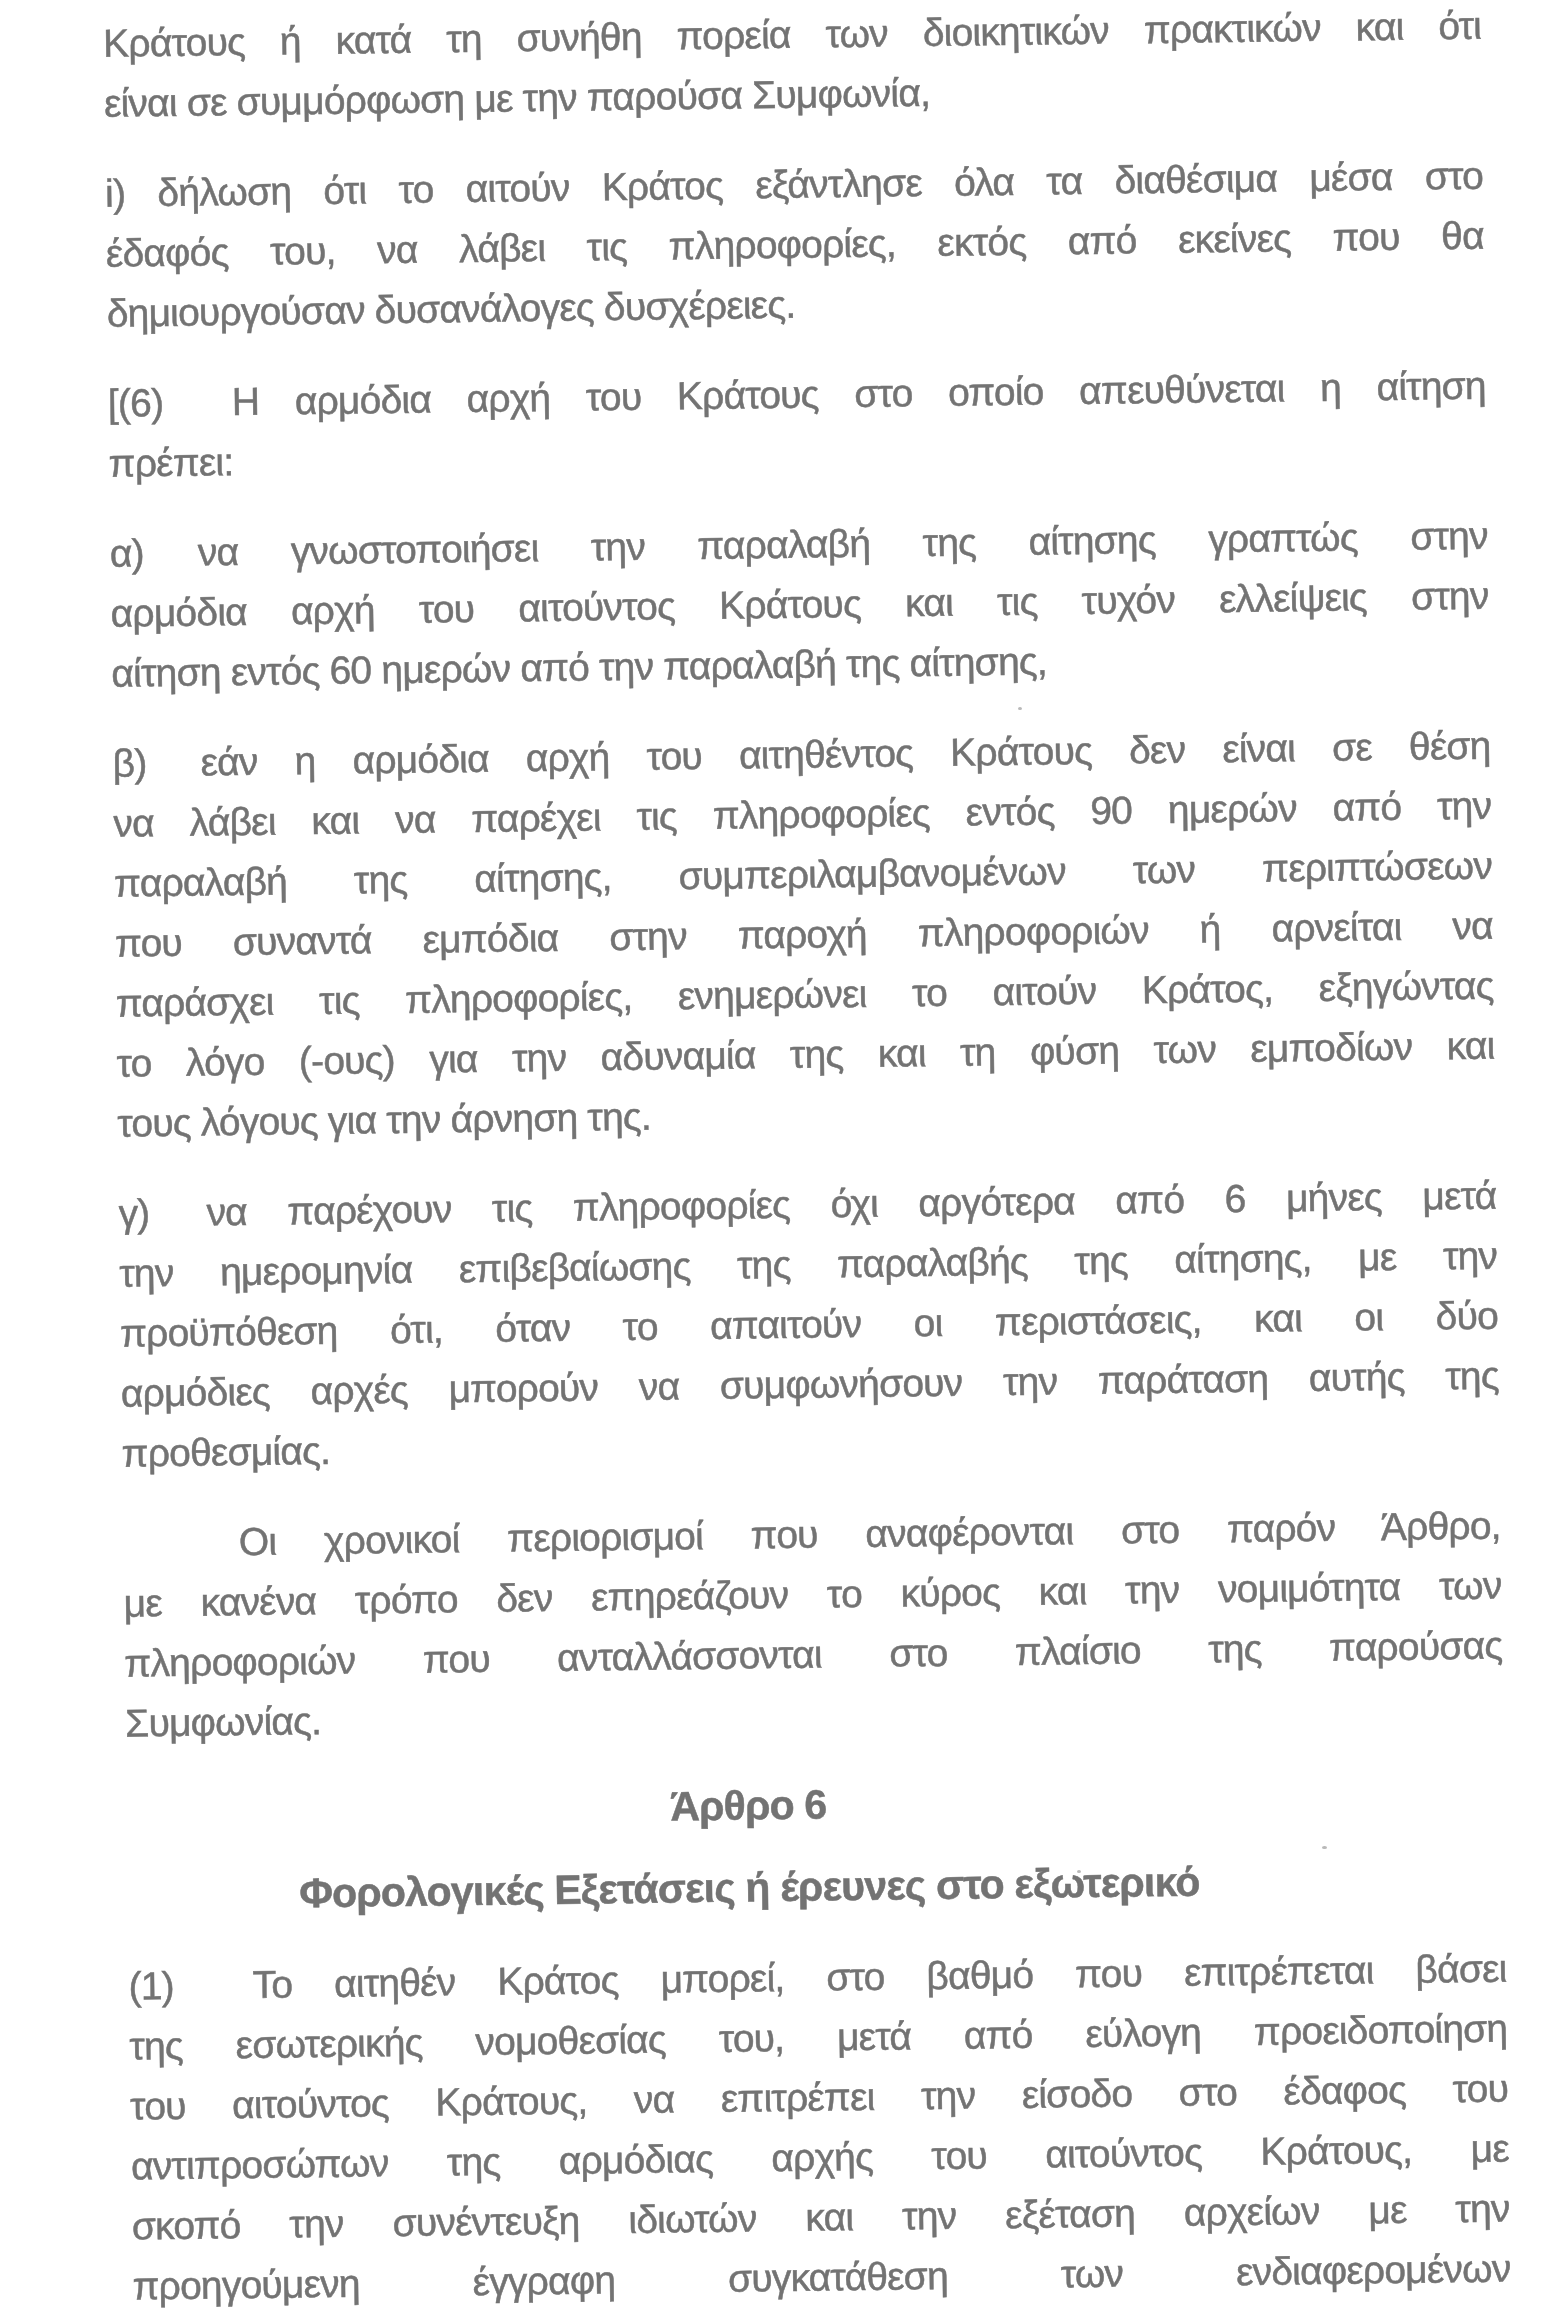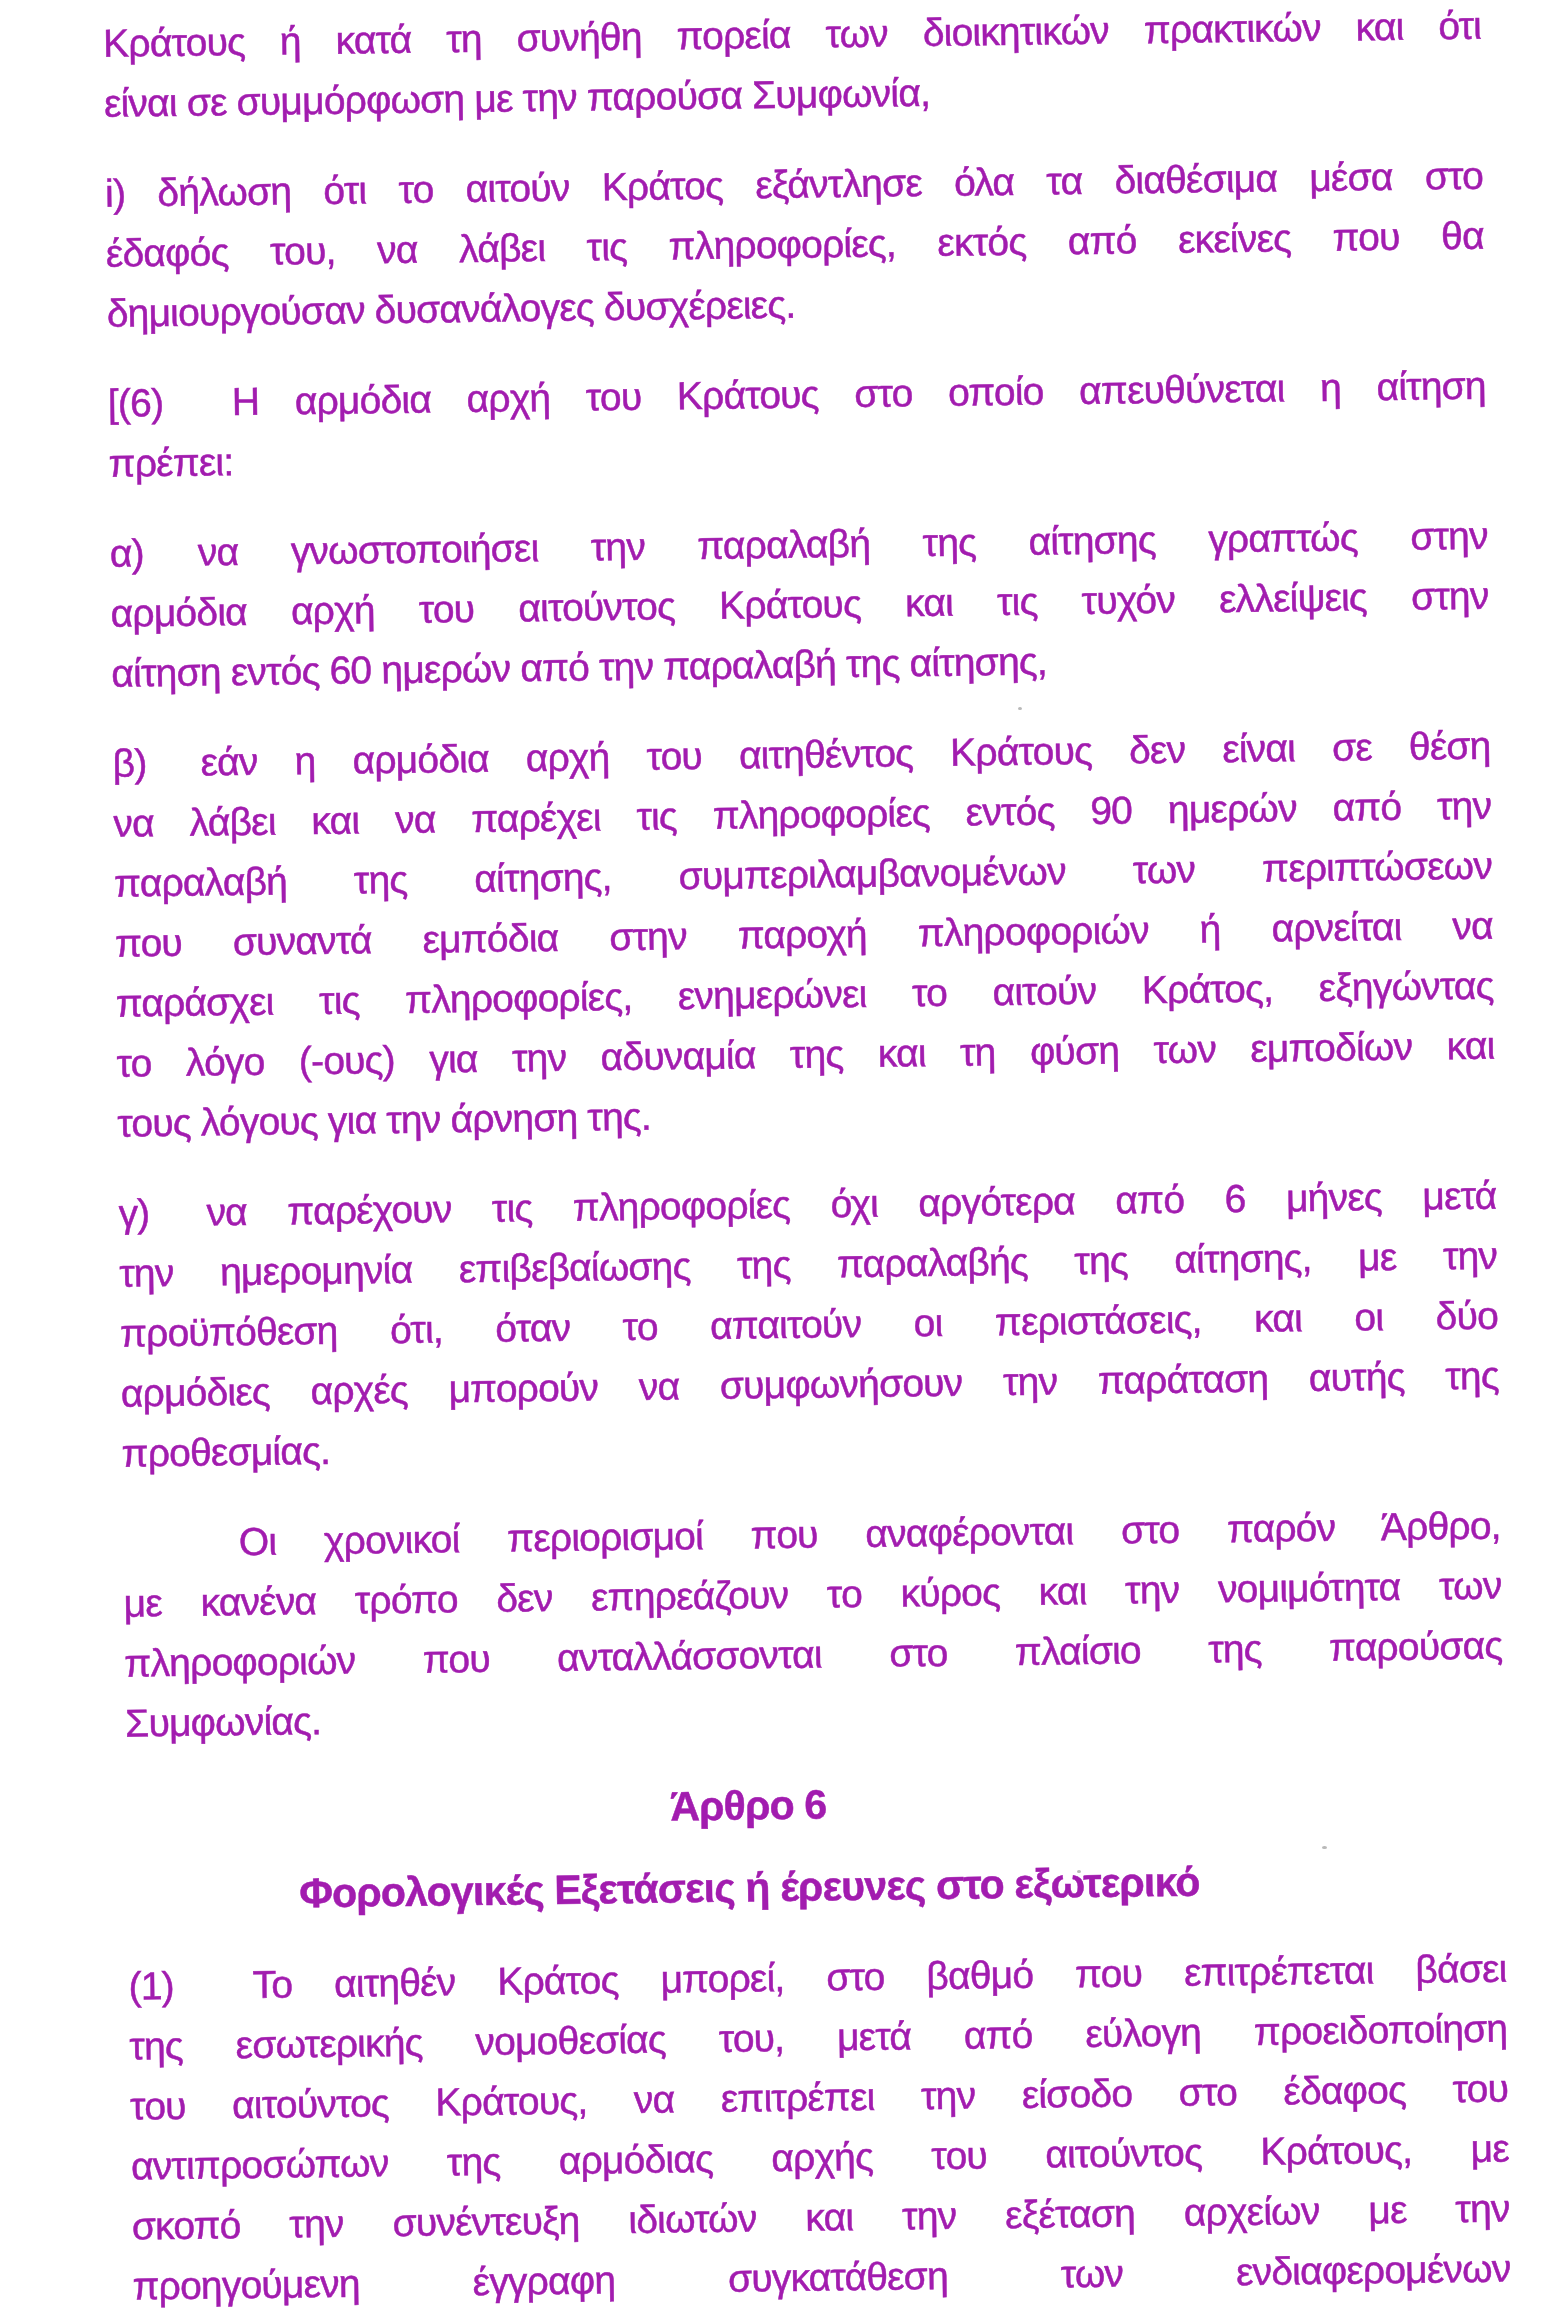--- a/index.html
+++ b/index.html
@@ -3,21 +3,21 @@
 <meta charset="utf-8">
 <style>
   html, body { margin: 0; padding: 0; background: #e8e8e8; }
   .page {
     position: relative;
     width: 1562px;
     height: 2319px;
     background: #ffffff;
     overflow: hidden;
     font-family: "Liberation Sans", "DejaVu Sans", sans-serif;
-    color: #a21caf;
+    color: #737373;
   }
   .sheet {
     position: absolute;
     top: 4.7px;
     left: 0;
     width: 1562px;
     padding: 0 66px 0 118px;
     box-sizing: border-box;
     transform: rotate(-0.75deg);
     transform-origin: 50% 50%;

